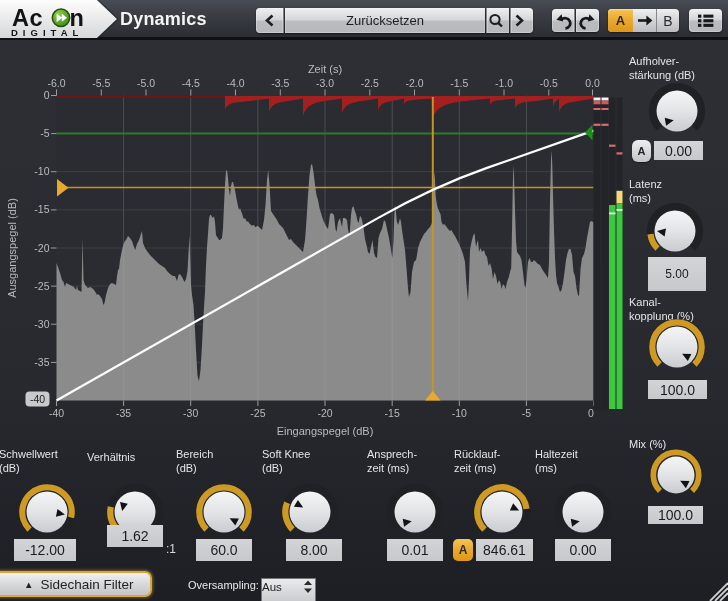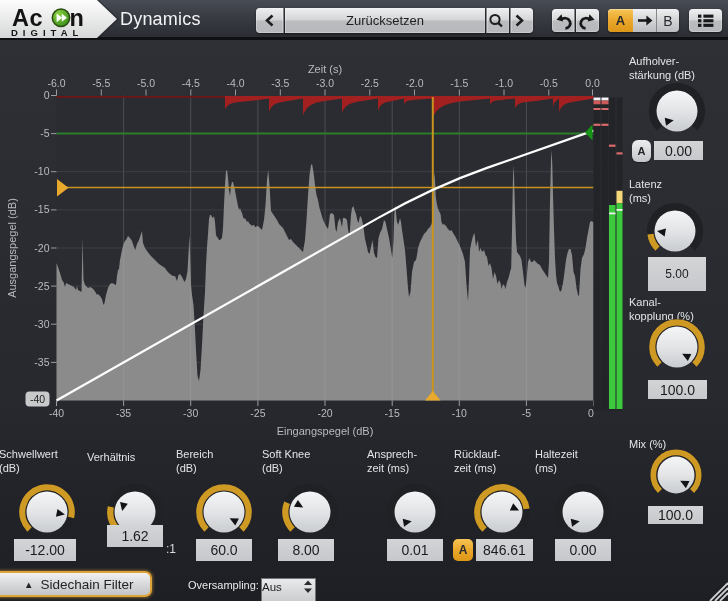--- a/index.html
+++ b/index.html
@@ -24,21 +24,21 @@
     </defs>
  <polygon points="0,0 97,0 117,19 97,38 0,38" fill="url(#lg)"></polygon>
  <polygon points="97,0 117,19 97,38 99,38 119,19 99,0" fill="#15171b" opacity="0.35"></polygon>
  <text x="12" y="25.5" font-family="Liberation Sans" font-size="23.5" font-weight="bold" fill="#131313" letter-spacing="0.5">Ac</text>
  <text x="69.5" y="25.5" font-family="Liberation Sans" font-size="23.5" font-weight="bold" fill="#131313">n</text>
  <circle cx="61" cy="17.8" r="8.7" fill="url(#gg)" stroke="#2a4d12" stroke-width="1.5"></circle>
  <polygon points="56.6,13.4 62.2,17.8 56.6,22.2" fill="#fff"></polygon>
  <polygon points="61.8,13.8 67,17.8 61.8,21.8" fill="#fff"></polygon>
  <text x="11" y="35.5" font-family="Liberation Sans" font-size="9.5" font-weight="bold" fill="#131313" letter-spacing="5">DIGITAL</text>
 </svg>
-<div class="abs" style="left:120px;top:9px;color:#f3f4f5;font-size:18px;font-weight:normal;letter-spacing:0.2px">Dynamics</div>
+<div class="abs" style="left:120px;top:9px;color:#f3f4f5;font-size:18px;font-weight:bold;letter-spacing:0.2px">Dynamics</div>
 
 <div class="btn" style="left:256px;top:8px;width:28px;height:25px;border-radius:4px 0 0 4px;border-right:1px solid #85878a"></div>
 <div class="btn" style="left:285px;top:8px;width:200px;height:25px;border-radius:0"></div>
 <div class="btn" style="left:486px;top:8px;width:23px;height:25px;border-radius:0;border-left:1px solid #85878a"></div>
 <div class="btn" style="left:510px;top:8px;width:23px;height:25px;border-radius:0 4px 4px 0;border-left:1px solid #85878a"></div>
 <div class="abs" style="left:285px;top:8px;width:200px;height:25px;color:#1d1e20;font-size:13px;display:flex;align-items:center;justify-content:center">Zurücksetzen</div>
 <svg class="abs" style="left:256px;top:8px" width="277" height="25" viewBox="0 0 277 25">
  <path d="M16.5,7.5 L11,12.5 L16.5,17.5" fill="none" stroke="#1d1e20" stroke-width="2.6"></path>
  <circle cx="239" cy="11.5" r="4.6" fill="none" stroke="#1d1e20" stroke-width="2"></circle>
  <line x1="242.2" y1="14.8" x2="246" y2="18.5" stroke="#1d1e20" stroke-width="2.4"></line>
@@ -270,21 +270,21 @@
  <polygon points="35.6,36.2 41.3,43.5 44.9,36.4" fill="#121316"></polygon>
 </svg>
 <div class="vbox" style="left:196px;top:539px;width:56px;height:22px;font-size:14px">60.0</div>
 <div class="lbl" style="left:262.0px;top:447px;width:96px">Soft Knee<br>(dB)</div>
 <svg class="abs" style="left:280px;top:482px" width="60" height="60" viewBox="0 0 60 60">
  <path d="M13.74,46.26 A23.0,23.0 0 1 1 46.26,46.26" fill="none" stroke="#1f2125" stroke-width="10.2"></path>
  <path d="M12.53,47.47 A24.7,24.7 0 0 1 7.10,20.75" fill="none" stroke="#cf9a24" stroke-width="6.2"></path>
  <circle cx="30.0" cy="30.0" r="20.5" fill="url(#capg)"></circle>
  <polygon points="23.2,25.5 17.9,17.9 13.9,24.8" fill="#121316"></polygon>
 </svg>
-<div class="vbox" style="left:278px;top:539px;width:56px;height:22px;font-size:14px">8.00</div>
+<div class="vbox" style="left:286px;top:539px;width:56px;height:22px;font-size:14px">8.00</div>
 <div class="lbl" style="left:367.0px;top:447px;width:96px">Ansprech-<br>zeit (ms)</div>
 <svg class="abs" style="left:385px;top:482px" width="60" height="60" viewBox="0 0 60 60">
  <path d="M13.74,46.26 A23.0,23.0 0 1 1 46.26,46.26" fill="none" stroke="#1f2125" stroke-width="10.2"></path>
  <circle cx="30.0" cy="30.0" r="20.5" fill="url(#capg)"></circle>
  <polygon points="26.7,39.3 17.7,36.8 19.1,44.7" fill="#121316"></polygon>
 </svg>
 <div class="vbox" style="left:387px;top:539px;width:56px;height:22px;font-size:14px">0.01</div>
 <div class="lbl" style="left:454.0px;top:447px;width:96px">Rücklauf-<br>zeit (ms)</div>
 <svg class="abs" style="left:472px;top:482px" width="60" height="60" viewBox="0 0 60 60">
  <path d="M13.74,46.26 A23.0,23.0 0 1 1 46.26,46.26" fill="none" stroke="#1f2125" stroke-width="10.2"></path>

